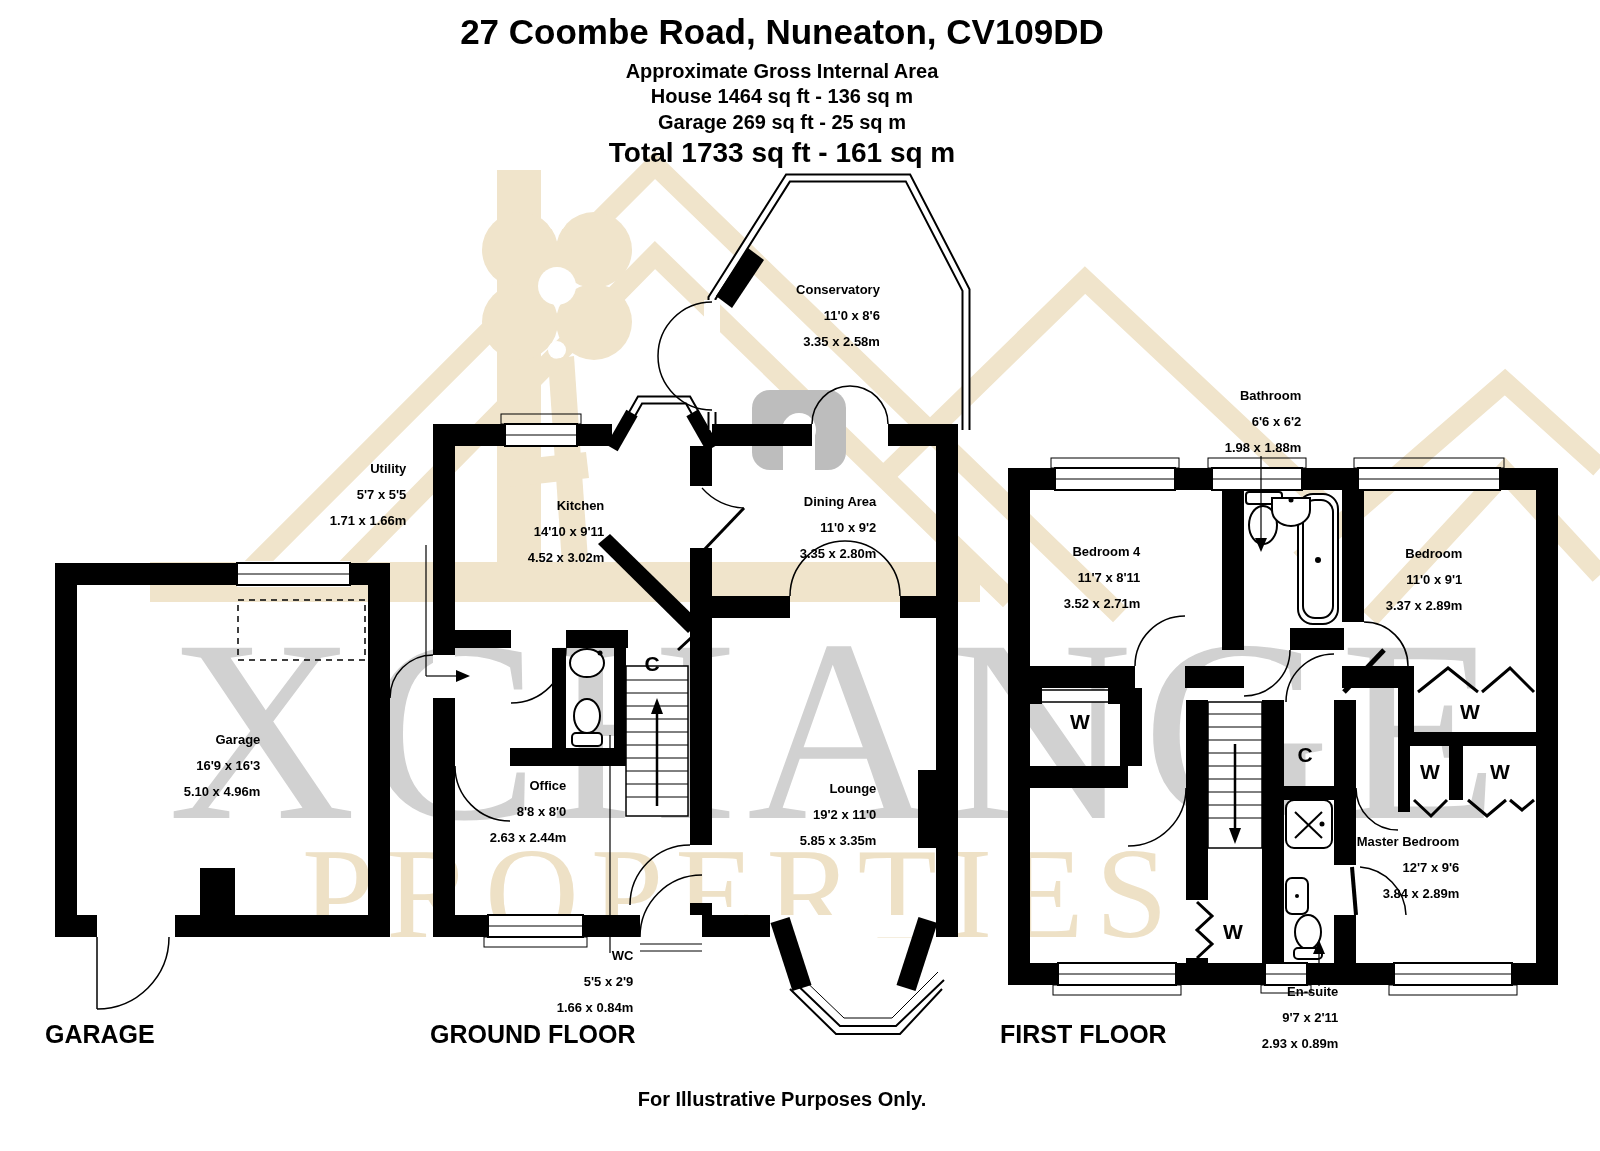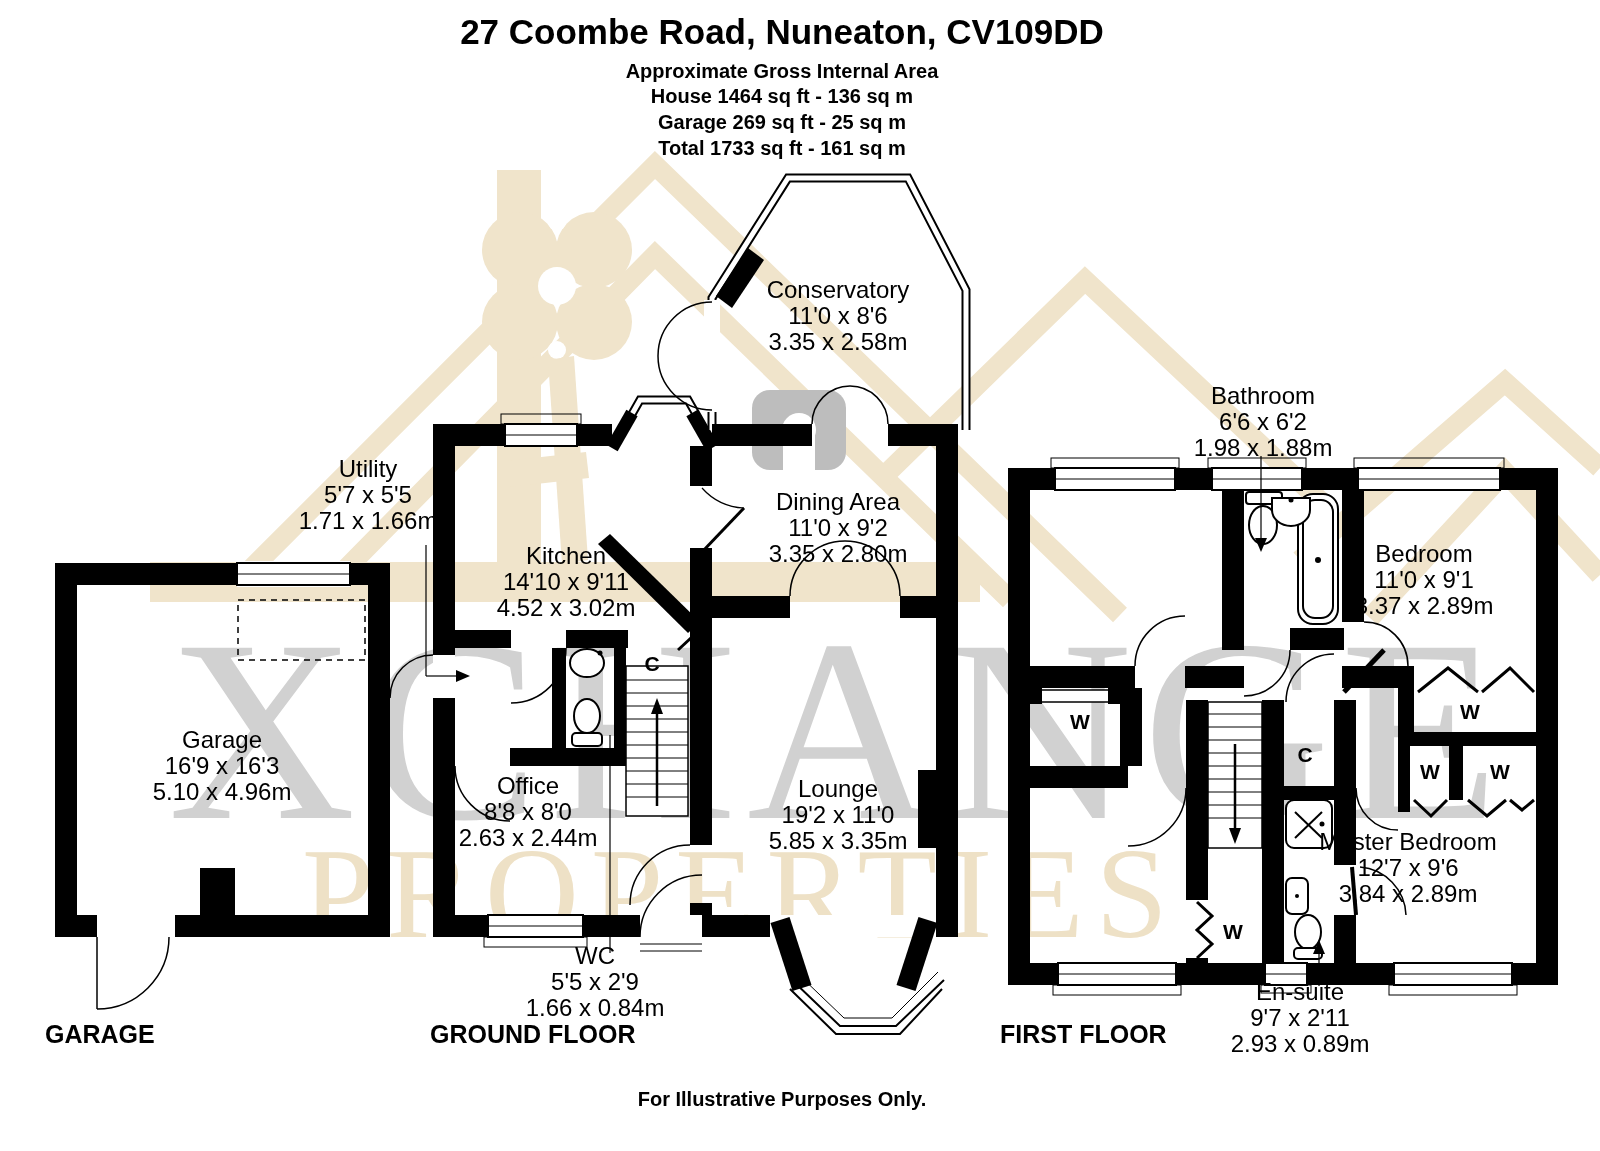--- a/index.html
+++ b/index.html
@@ -9,24 +9,24 @@
   
   .wm-word{position:absolute;font-family:"Liberation Serif",serif;color:#c9c9c9;opacity:.85;white-space:nowrap;}
   .wm-1{left:168px;top:600px;font-size:260px;letter-spacing:10px;line-height:260px;}
   .wm-2{left:302px;top:828px;font-size:130px;letter-spacing:12px;line-height:130px;color:#eee1c6;opacity:1;}
   
   .hdr{position:absolute;left:0;top:0;width:1564px;text-align:center;}
   .hdr-title{position:absolute;top:12px;width:100%;font-size:35px;font-weight:bold;}
   .hdr-sub{position:absolute;top:60px;width:100%;font-size:20px;font-weight:bold;}
   .hdr-l1{position:absolute;top:85px;width:100%;font-size:20px;font-weight:bold;}
   .hdr-l2{position:absolute;top:111px;width:100%;font-size:20px;font-weight:bold;}
-  .hdr-l3{position:absolute;top:137px;width:100%;font-size:20px;font-weight:bold;}
+  .hdr-l3{position:absolute;top:137px;width:100%;font-size:28px;font-weight:bold;}
   
-  .rlabel{position:absolute;transform:translate(-50%,-50%);text-align:center;font-weight:normal;
-          font-size:24px;line-height:26px;white-space:nowrap;}
+  .rlabel{position:absolute;transform:translate(-50%,-50%);text-align:right;font-weight:bold;
+          font-size:13px;line-height:26px;white-space:nowrap;}
   .clabel{position:absolute;transform:translate(-50%,-50%);font-weight:bold;font-size:21px;}
   .flabel{position:absolute;font-weight:bold;font-size:25px;letter-spacing:0px;}
   
   .ftr1{position:absolute;left:0;top:1062px;width:1564px;text-align:center;font-size:20px;}
   .ftr2{position:absolute;left:0;top:1088px;width:1564px;text-align:center;font-size:20px;font-weight:bold;}
 </style>
 </head>
 <body>
 
 <div class="canvas">
@@ -348,21 +348,21 @@
   <div class="rlabel" style="left:222px;top:766px">
     <div>Garage</div>
       <div>16'9 x 16'3</div>
       <div>5.10 x 4.96m</div>
   </div>
   <div class="rlabel" style="left:368px;top:495px">
     <div>Utility</div>
       <div>5'7 x 5'5</div>
       <div>1.71 x 1.66m</div>
   </div>
-  <div class="rlabel" style="left:566px;top:582px">
+  <div class="rlabel" style="left:566px;top:532px">
     <div>Kitchen</div>
       <div>14'10 x 9'11</div>
       <div>4.52 x 3.02m</div>
   </div>
   <div class="rlabel" style="left:838px;top:316px">
     <div>Conservatory</div>
       <div>11'0 x 8'6</div>
       <div>3.35 x 2.58m</div>
   </div>
   <div class="rlabel" style="left:838px;top:528px">
@@ -382,20 +382,25 @@
   </div>
   <div class="rlabel" style="left:838px;top:815px">
     <div>Lounge</div>
       <div>19'2 x 11'0</div>
       <div>5.85 x 3.35m</div>
   </div>
   <div class="rlabel" style="left:1263px;top:422px">
     <div>Bathroom</div>
       <div>6'6 x 6'2</div>
       <div>1.98 x 1.88m</div>
+  </div>
+  <div class="rlabel" style="left:1102px;top:578px">
+    <div>Bedroom 4</div>
+      <div>11'7 x 8'11</div>
+      <div>3.52 x 2.71m</div>
   </div>
   <div class="rlabel" style="left:1424px;top:580px">
     <div>Bedroom</div>
       <div>11'0 x 9'1</div>
       <div>3.37 x 2.89m</div>
   </div>
   <div class="rlabel" style="left:1408px;top:868px">
     <div>Master Bedroom</div>
       <div>12'7 x 9'6</div>
       <div>3.84 x 2.89m</div>

